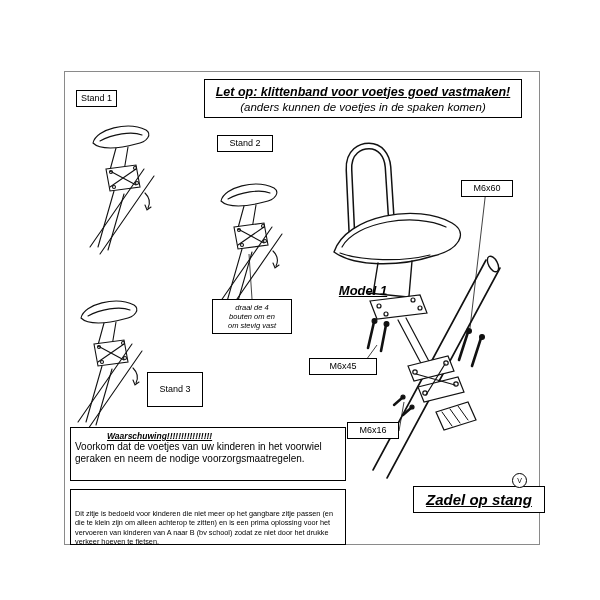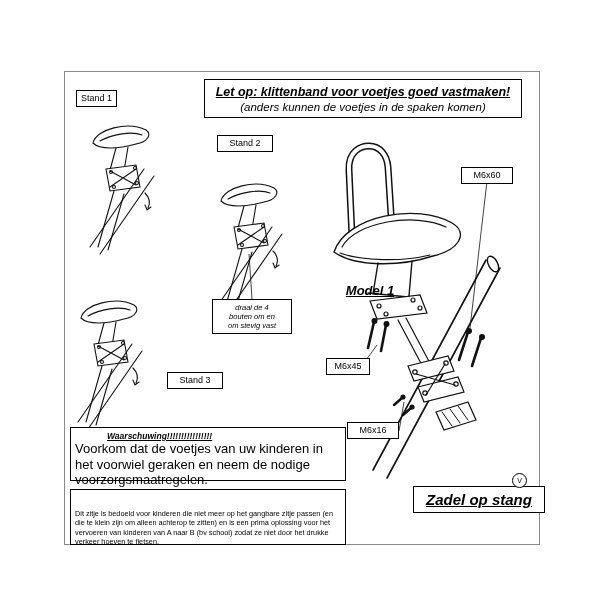--- a/index.html
+++ b/index.html
@@ -9,27 +9,27 @@
          border:1px solid #8a8a8a;box-sizing:border-box;}
   svg.art{position:absolute;left:0;top:0;}
   .box{position:absolute;border:1px solid #000;background:#fff;box-sizing:border-box;
        display:flex;align-items:center;justify-content:center;text-align:center;}
   .tag{font-size:9px;line-height:1;}
   .header-box{left:204px;top:79px;width:318px;height:39px;flex-direction:column;padding:3px;}
   .header-line1{font-size:12.5px;font-weight:bold;font-style:italic;text-decoration:underline;}
   .header-line2{font-size:11.5px;font-style:italic;margin-top:2px;}
   .note-box{left:212px;top:299px;width:80px;height:35px;font-size:7.5px;font-style:italic;
             padding:12px;line-height:1.2;}
-  .model{position:absolute;left:333px;top:281px;width:74px;height:18px;background:transparent;
+  .model{position:absolute;left:326px;top:281px;width:74px;height:18px;background:transparent;
          display:flex;align-items:center;justify-content:center;
          font-size:13px;font-weight:bold;font-style:italic;text-decoration:underline;}
   .warning-box{left:70px;top:427px;width:276px;height:54px;flex-direction:column;
                align-items:flex-start;justify-content:flex-start;text-align:left;padding:3px 4px;}
   .warning-title{font-size:8.5px;font-weight:bold;font-style:italic;text-decoration:underline;padding-left:32px;}
-  .warning-body{font-size:13px;line-height:1.2;}
+  .warning-body{font-size:10px;line-height:1.2;}
   .desc-box{left:70px;top:489px;width:276px;height:56px;align-items:flex-start;
             justify-content:flex-start;text-align:left;padding:19px 4px;
             font-size:7.3px;line-height:1.3;}
   .product-box{left:407px;top:486px;width:132px;height:27px;margin-left:6px;}
   .product-text{font-size:15px;font-weight:bold;font-style:italic;text-decoration:underline;}
   .vmark{position:absolute;left:512px;top:473px;width:13px;height:13px;border:1px solid #000;
          border-radius:50%;background:#fff;display:flex;align-items:center;justify-content:center;
          font-size:7px;line-height:1;}
 </style>
 </head>
@@ -117,28 +117,28 @@
   </g>
 </svg>
 
 <div class="box header-box">
   <div class="header-line1">Let op: klittenband voor voetjes goed vastmaken!</div>
   <div class="header-line2">(anders kunnen de voetjes in de spaken komen)</div>
 </div>
 
 <div class="box tag" style="left:76px;top:90px;width:41px;height:17px">Stand 1</div>
 <div class="box tag" style="left:217px;top:135px;width:56px;height:17px">Stand 2</div>
-<div class="box tag" style="left:167px;top:372px;width:56px;height:17px">Stand 3</div>
+<div class="box tag" style="left:147px;top:372px;width:56px;height:35px">Stand 3</div>
 
 <div class="box note-box">draai de 4 bouten om en om stevig vast</div>
 
 <div class="model">Model 1</div>
 
-<div class="box tag" style="left:461px;top:167px;width:52px;height:17px">M6x60</div>
-<div class="box tag" style="left:326px;top:358px;width:44px;height:17px">M6x45</div>
+<div class="box tag" style="left:461px;top:180px;width:52px;height:17px">M6x60</div>
+<div class="box tag" style="left:309px;top:358px;width:68px;height:17px">M6x45</div>
 <div class="box tag" style="left:347px;top:422px;width:52px;height:17px">M6x16</div>
 
 <div class="box warning-box">
   <div class="warning-title">Waarschuwing!!!!!!!!!!!!!!!!</div>
   <div class="warning-body">Voorkom dat de voetjes van uw kinderen in het voorwiel geraken en neem de nodige voorzorgsmaatregelen.</div>
 </div>
 
 <div class="box desc-box">Dit zitje is bedoeld voor kinderen die niet meer op het gangbare zitje passen (en die te klein zijn om alleen achterop te zitten) en is een prima oplossing voor het vervoeren van kinderen van A naar B (bv school) zodat ze niet door het drukke verkeer hoeven te fietsen.</div>
 
 <div class="box product-box">

